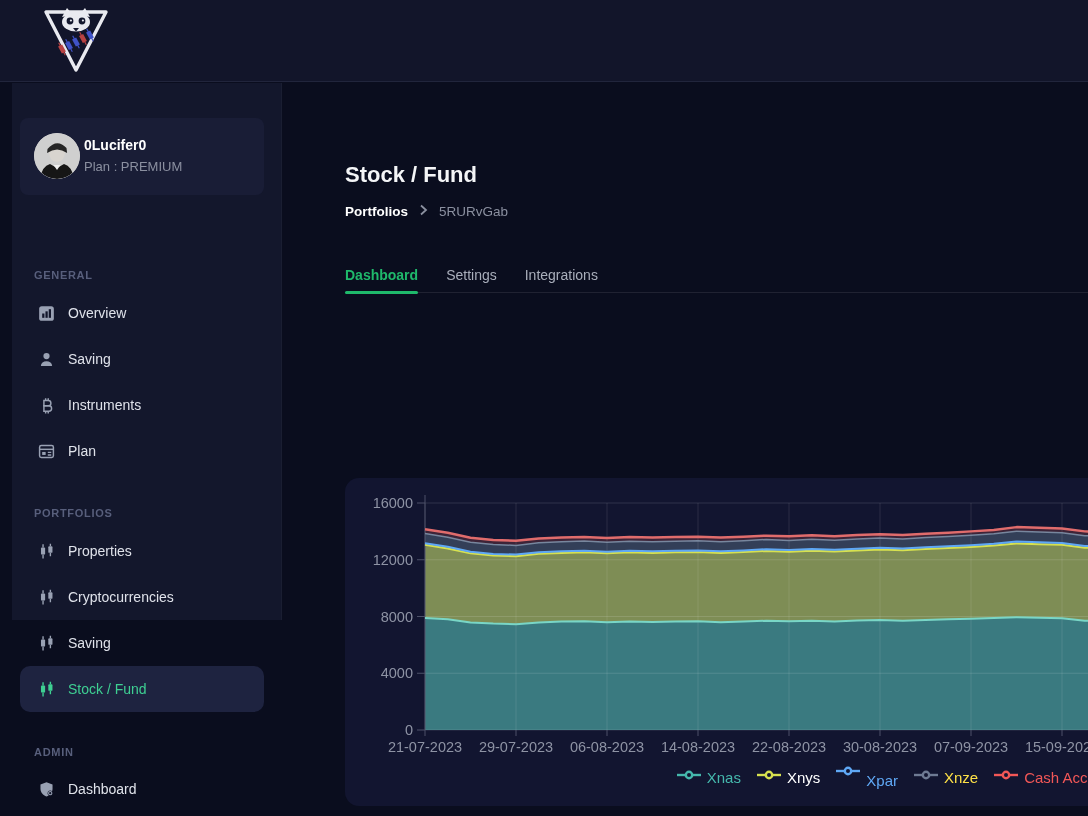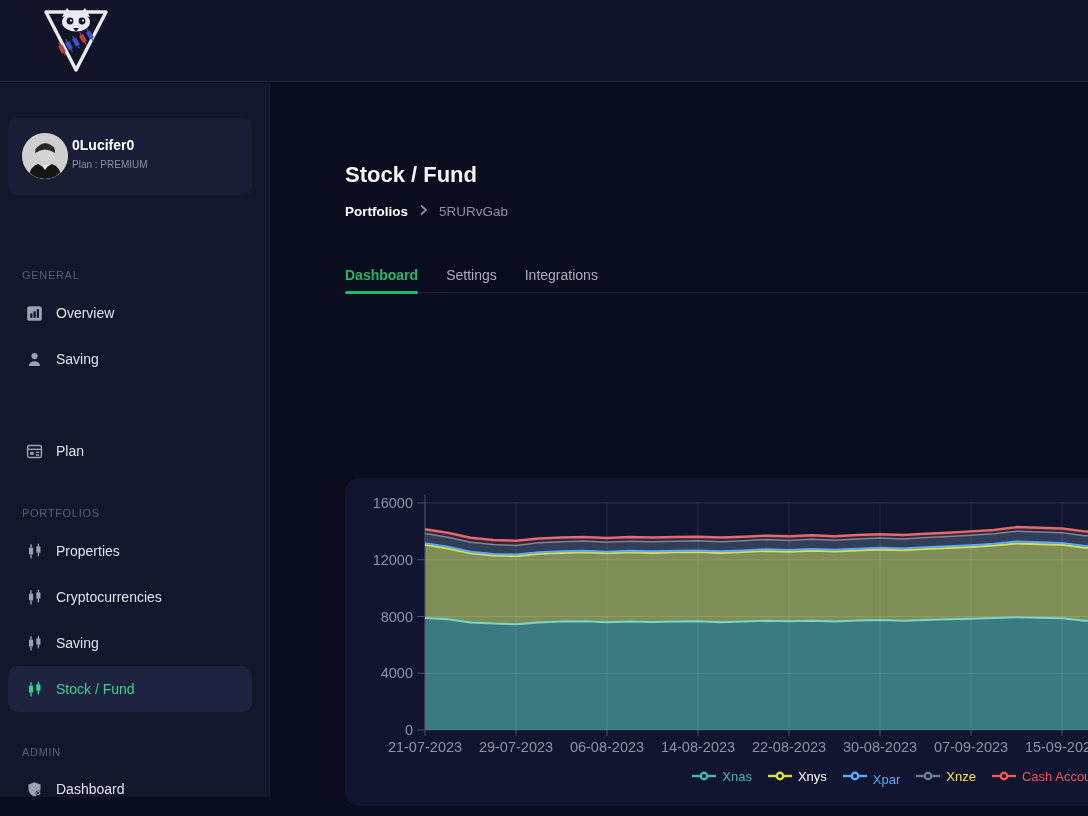--- a/index.html
+++ b/index.html
@@ -5,45 +5,45 @@
   html,body{margin:0;padding:0}
   body{
     width:1088px;height:816px;overflow:hidden;position:relative;
     background:#0a0d1e;color:#e6e8ef;
     font-family:"Liberation Sans",sans-serif;
   }
   
   .topbar{position:absolute;left:0;top:0;width:1088px;height:82px;background:#12152a;border-bottom:1px solid #21253c;box-sizing:border-box}
   .logo{position:absolute;left:36px;top:4px;width:80px;height:74px;cursor:pointer}
   
-  .sidebar{position:absolute;left:0;top:83px;width:270px;height:714px;background:#13172c;border-right:1px solid rgba(255,255,255,0.03);box-sizing:border-box}
+  .sidebar{position:absolute;left:12px;top:83px;width:270px;height:537px;background:#13172c;border-right:1px solid rgba(255,255,255,0.03);box-sizing:border-box}
   .user-card{position:absolute;left:8px;top:35px;width:244px;height:77px;background:#191d36;border-radius:8px;cursor:pointer}
   .avatar{position:absolute;left:14px;top:15px;width:46px;height:46px;border-radius:50%;overflow:hidden;background:#cfcfcf}
   .user-name{position:absolute;left:64px;top:19px;font-size:14px;font-weight:700;color:#ffffff}
-  .user-plan{position:absolute;left:64px;top:41px;font-size:10px;color:#8b90a0}
-  .section-label{position:absolute;left:22px;font-size:11px;font-weight:400;letter-spacing:.7px;color:#585f7c}
+  .user-plan{position:absolute;left:64px;top:41px;font-size:13px;color:#8b90a0}
+  .section-label{position:absolute;left:22px;font-size:11px;font-weight:700;letter-spacing:.7px;color:#585f7c}
   .side-item{position:absolute;left:8px;width:244px;height:46px;display:flex;align-items:center;gap:10px;padding-left:14px;box-sizing:border-box;border-radius:10px;cursor:pointer;color:#dfe2ea;font-size:14px;font-weight:400}
   .side-item .icn{width:24px;height:24px;display:flex;align-items:center;justify-content:center;color:#99a1b3;flex:0 0 24px}
   .side-item.active{background:#1e2340;color:#3ecf92}
   .side-item.active .icn{color:#3ecf92}
   
   .page-title{position:absolute;left:345px;top:162px;font-size:22px;font-weight:700;color:#f4f5f7}
   .breadcrumb{position:absolute;left:345px;top:204px;display:flex;align-items:center;gap:11px;font-size:13.5px}
   .crumb-parent{color:#ffffff;font-weight:700;cursor:pointer}
   .crumb-current{color:#8b90a0}
   .tabs{position:absolute;left:345px;top:257px;right:0;height:35px;display:flex;gap:28px;border-bottom:1px solid rgba(255,255,255,0.09)}
   .tab{position:relative;display:flex;align-items:center;font-size:14px;color:#a9aebb;cursor:pointer}
   .tab.active{color:#1fb96b;font-weight:700}
   .tab.active::after{content:"";position:absolute;left:0;right:0;bottom:-2px;height:3px;background:#1fb96b;border-radius:2px}
   
   .chart-card{position:absolute;left:345px;top:478px;width:1110px;height:328px;background:#121530;border-radius:14px}
   #chart-svg{position:absolute;left:0;top:0;display:block}
   .axis-label{fill:#8e93a4;font-size:14.5px}
   #chart-legend{position:absolute;left:0;top:287px;width:100%;display:flex;justify-content:center;align-items:center;gap:15px}
-  .legend-item{display:flex;align-items:center;gap:5px;font-size:13px;cursor:pointer;white-space:nowrap}
+  .legend-item{display:flex;align-items:flex-start;gap:5px;font-size:15px;cursor:pointer;white-space:nowrap}
 </style>
 </head>
 <body>
 
 <div class="topbar">
   <svg class="logo" viewBox="0 0 80 74">
     <path d="M10 8 H70 L40 66 Z" fill="none" stroke="#e9eaf0" stroke-width="3.4" stroke-linejoin="round"></path>
     <path d="M26 13 L31 4 L37 11 Z" fill="#e9eaf0"></path>
     <path d="M43 11 L49 4 L54 13 Z" fill="#e9eaf0"></path>
     <ellipse cx="40" cy="18" rx="14" ry="9.5" fill="#e9eaf0"></ellipse>
@@ -114,20 +114,30 @@
     <span>Overview</span>
   </div>
   <div class="side-item" style="top:253px">
     <span class="icn">
       <svg width="19" height="19" viewBox="0 0 22 22">
           <circle cx="11" cy="7" r="3.6" fill="currentColor"></circle>
           <path d="M4.5 18.5 a6.5 5.6 0 0 1 13 0 z" fill="currentColor"></path>
         </svg>
     </span>
     <span>Saving</span>
+  </div>
+  <div class="side-item" style="top:299px">
+    <span class="icn">
+      <svg width="19" height="19" viewBox="0 0 22 22" fill="none" stroke="currentColor" stroke-width="1.7">
+          <path d="M8 5.2 h5 a3.1 3.1 0 0 1 0 6.2 h-5 z"></path>
+          <path d="M8 11.4 h5.8 a3.1 3.1 0 0 1 0 6.2 h-5.8 z"></path>
+          <path d="M10 2.5 v2.7 M13 2.5 v2.7 M10 17.6 v2.7 M13 17.6 v2.7"></path>
+        </svg>
+    </span>
+    <span>Instruments</span>
   </div>
   <div class="side-item" style="top:345px">
     <span class="icn">
       <svg width="19" height="19" viewBox="0 0 22 22" fill="none" stroke="currentColor" stroke-width="1.7">
           <rect x="3" y="4" width="16" height="14" rx="2"></rect>
           <path d="M3 8.5 h16"></path>
           <rect x="6" y="11.5" width="4" height="3.5" fill="currentColor" stroke="none"></rect>
           <path d="M12.5 12 h4 M12.5 15 h4"></path>
         </svg>
     </span>

